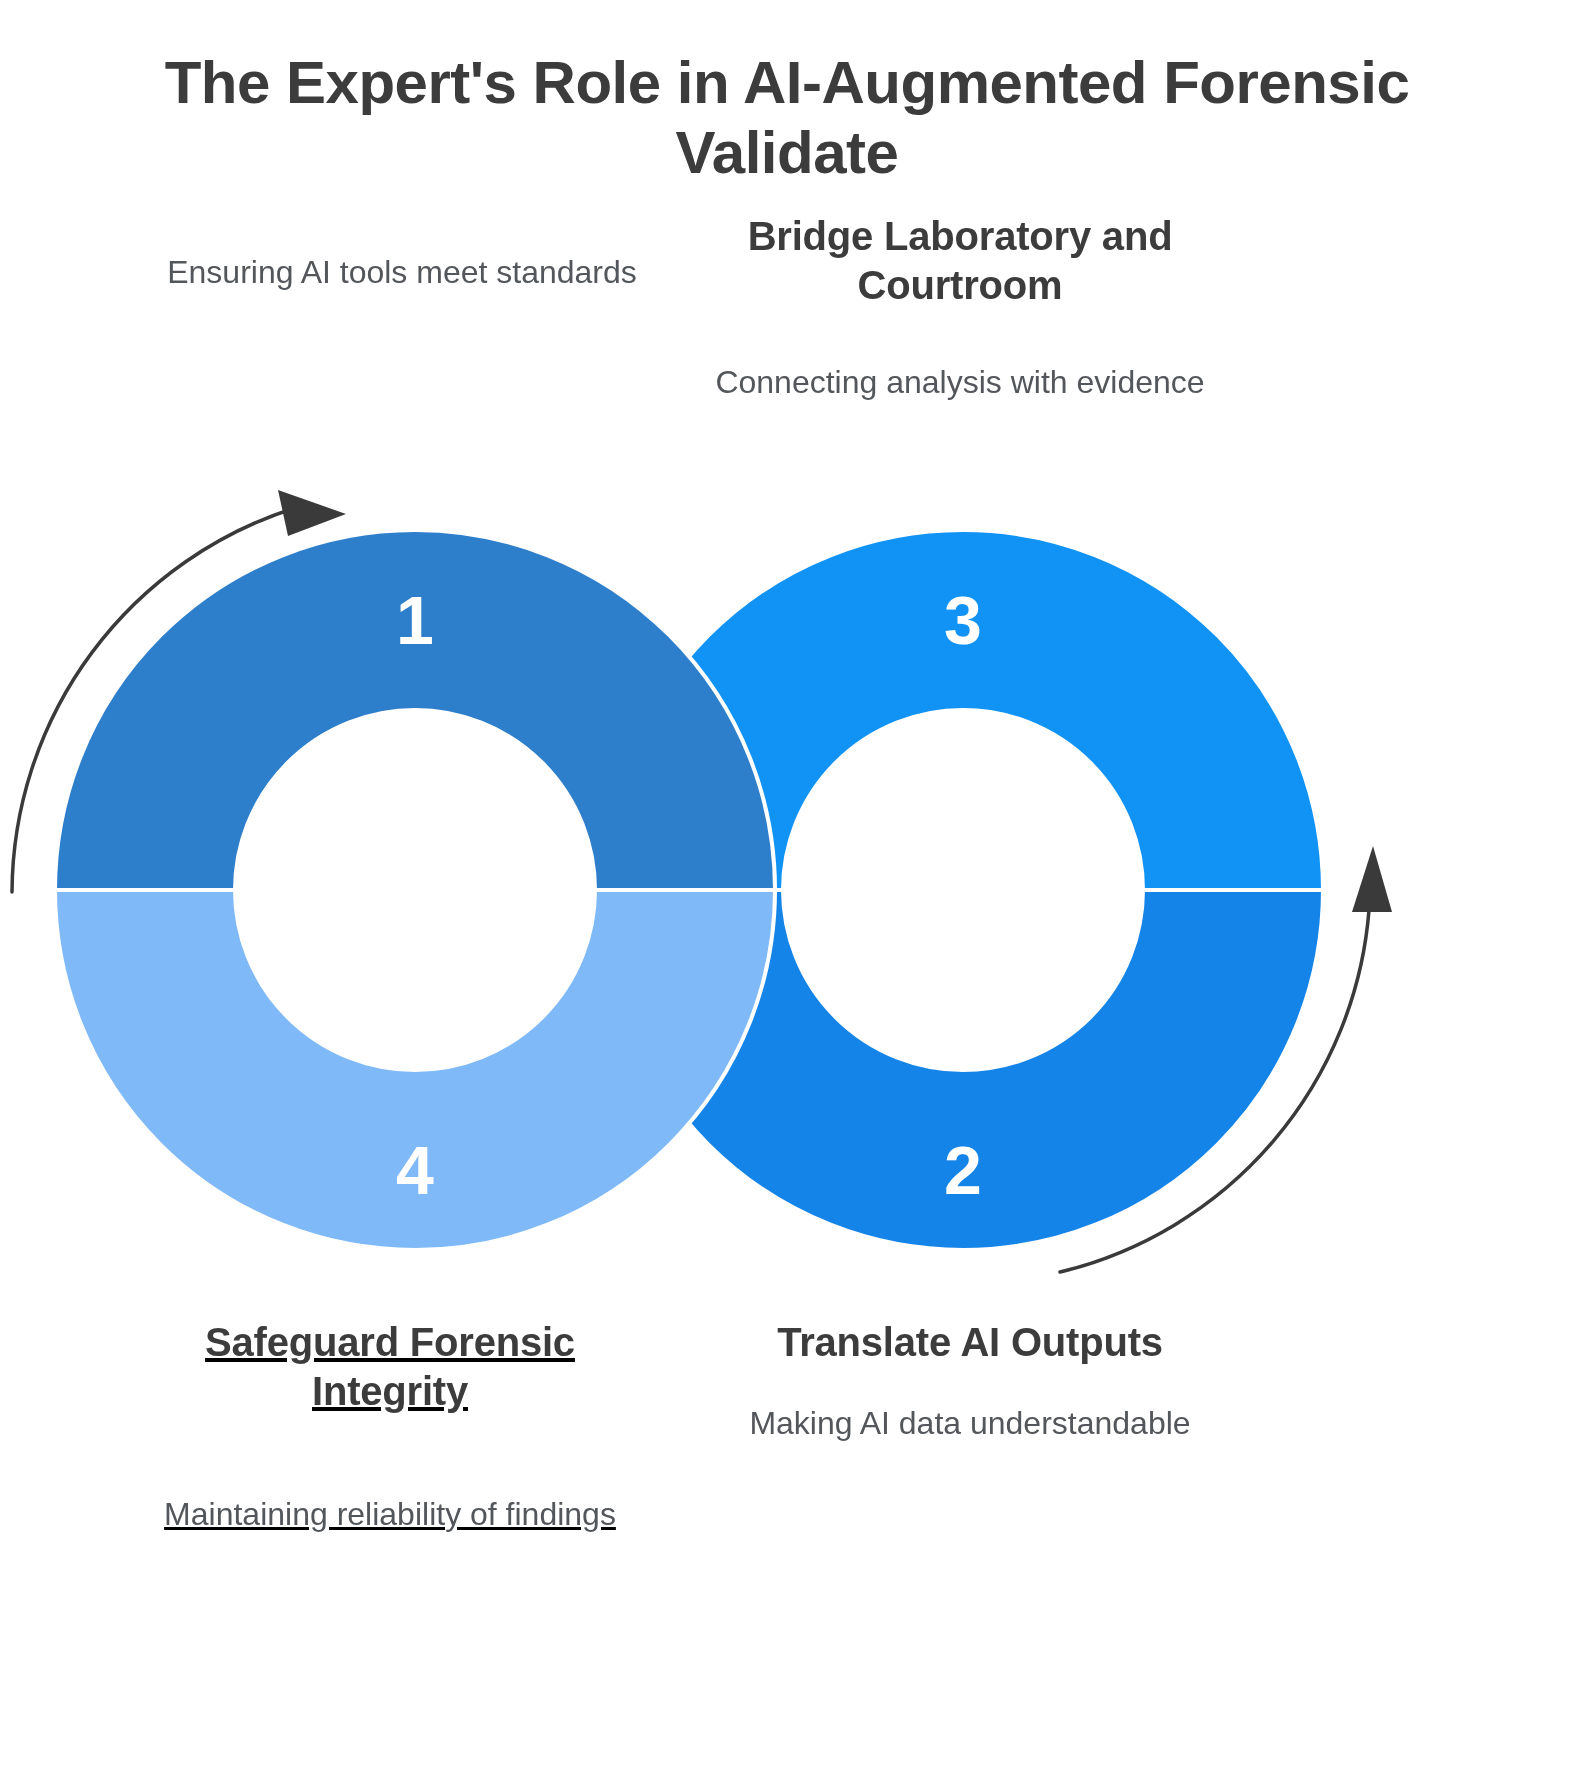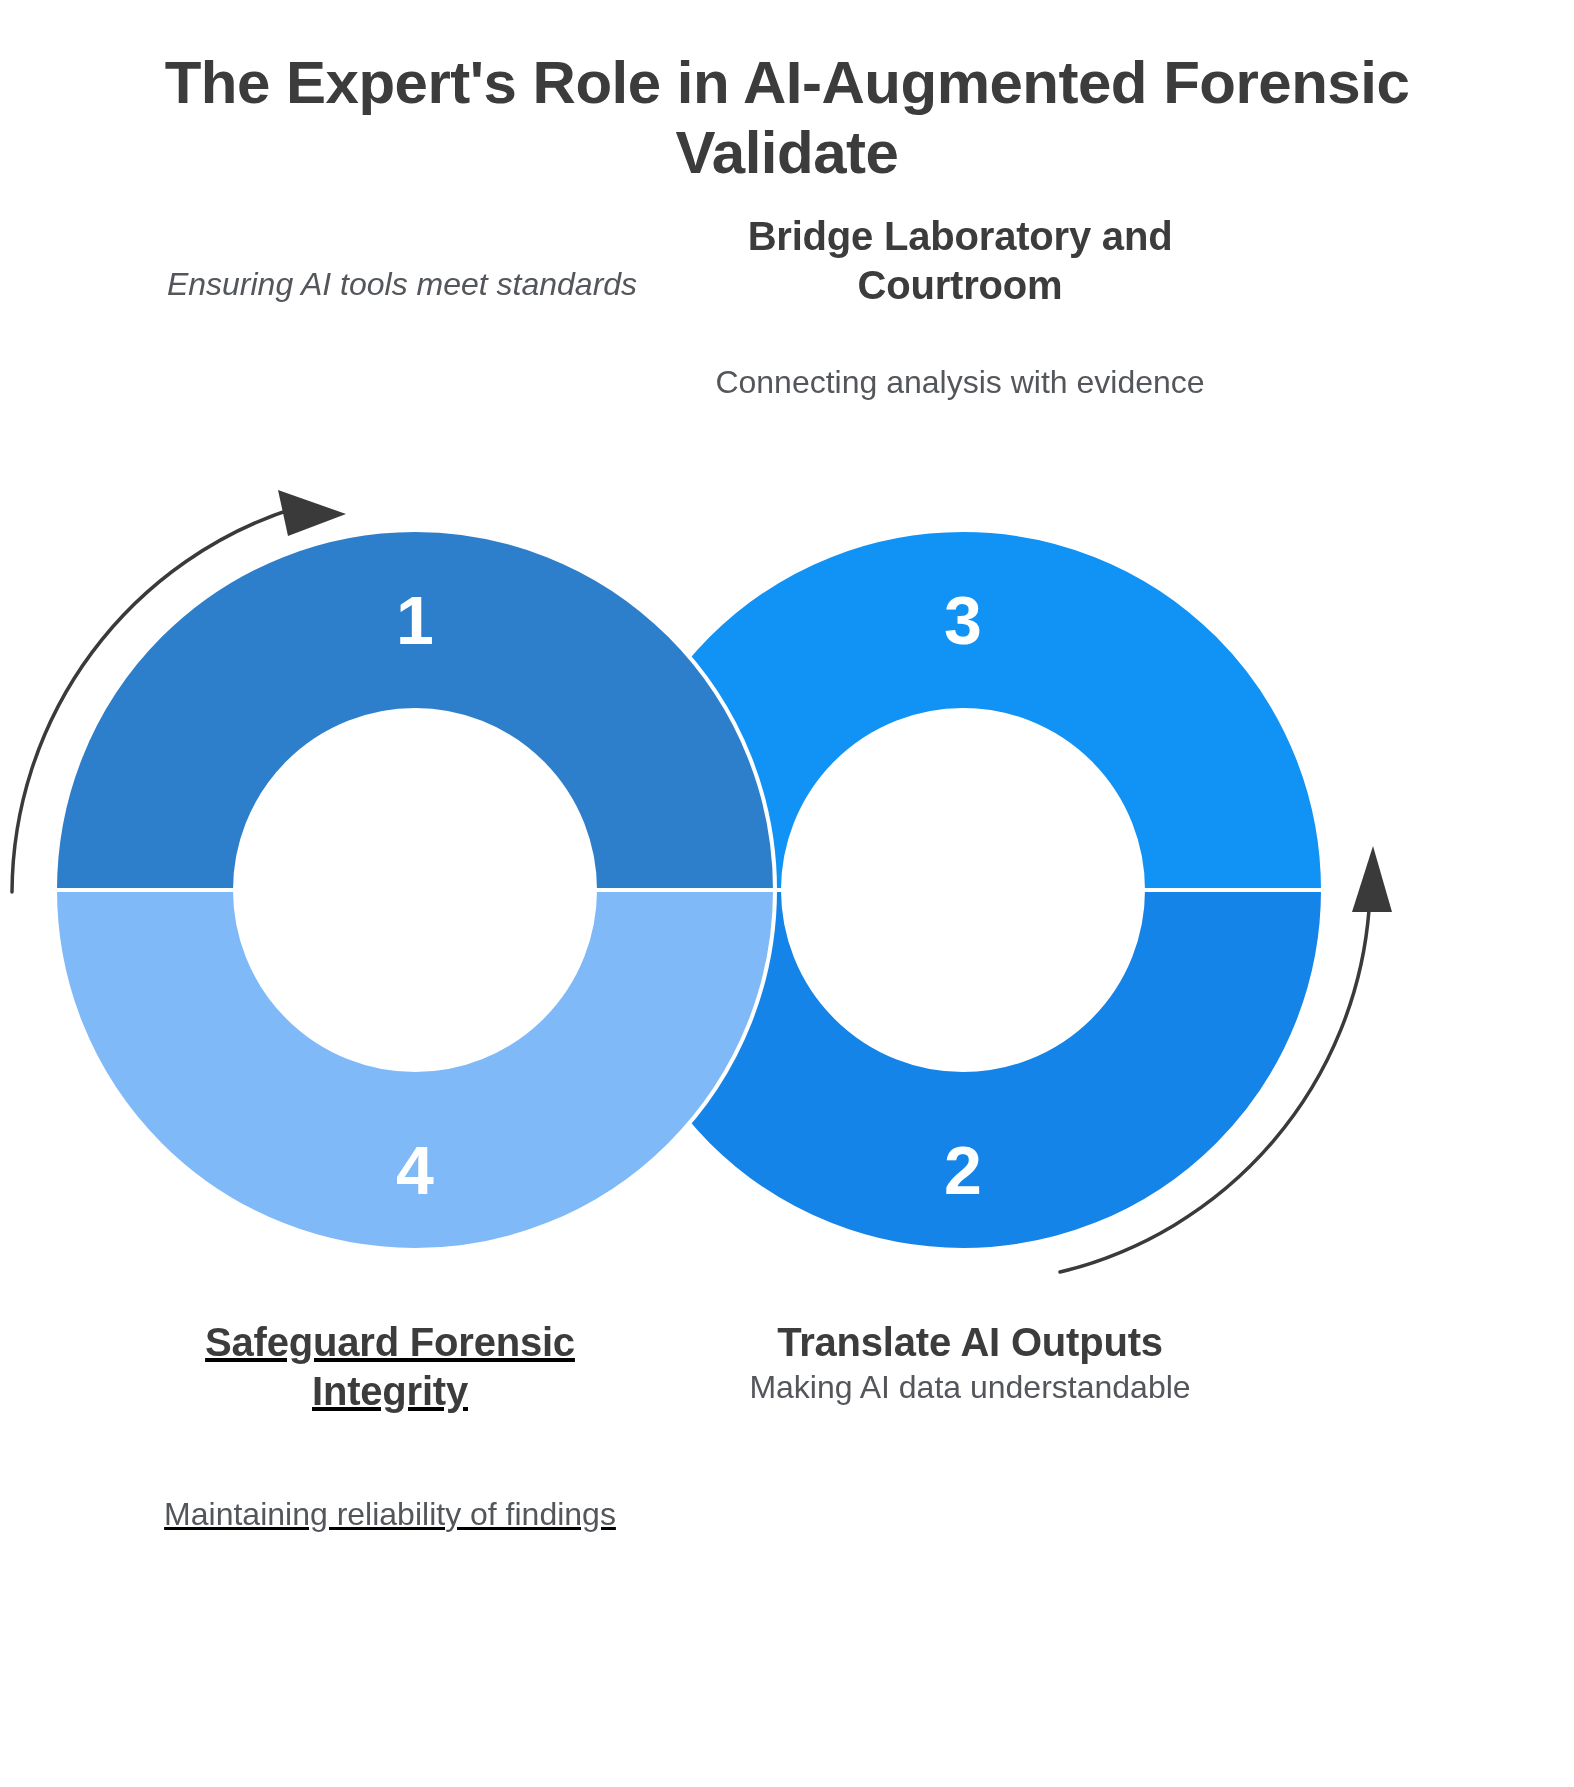--- a/index.html
+++ b/index.html
@@ -47,30 +47,30 @@
     letter-spacing: -0.2px;
   }
   .label-desc {
     font-size: 32px;
     line-height: 1.3;
     font-weight: normal;
     color: #53565a;
   }
 
   #label-1 { left: 152px; top: 212px;  width: 500px; }
-  #label-1 .label-desc { margin-top: 52px; font-style: italic; }
+  #label-1 .label-desc { margin-top: 40px; }
 
   #label-3 { left: 700px; top: 212px;  width: 520px; }
   #label-3 .label-desc { margin-top: 52px; }
 
   #label-4 { left: 130px; top: 1318px; width: 520px; text-decoration: underline; }
   #label-4 .label-desc { margin-top: 78px; }
 
   #label-2 { left: 700px; top: 1318px; width: 540px; }
-  #label-2 .label-desc { }
+  #label-2 .label-desc { margin-top: 36px; }
 
   
   #diagram {
     position: absolute;
     left: 0;
     top: 460px;
     width: 1574px;
     height: 890px;
   }
 

